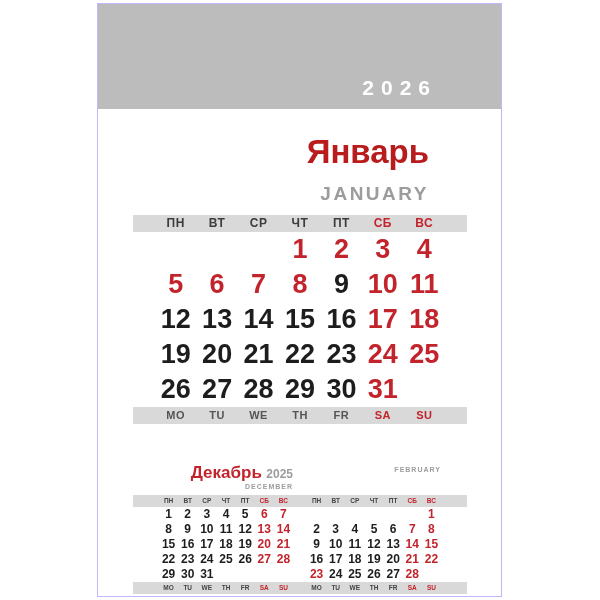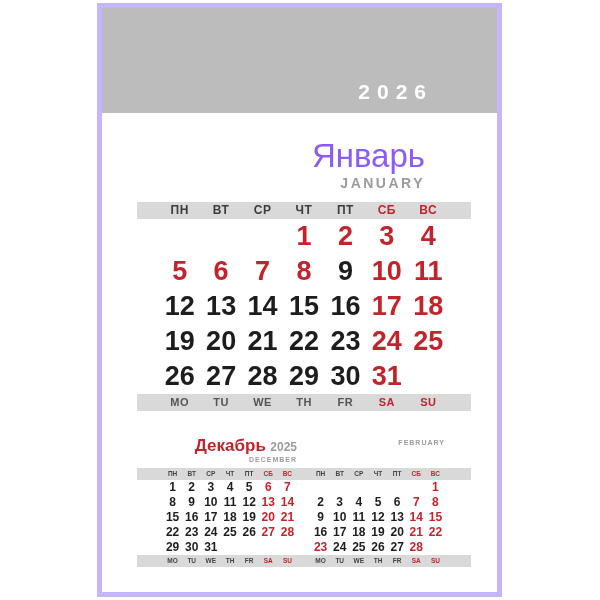--- a/index.html
+++ b/index.html
@@ -1,38 +1,38 @@
 <!DOCTYPE html>
 <html><head>
 <meta charset="utf-8">
 <style>
   html,body{margin:0;padding:0;width:600px;height:600px;background:#ffffff;
     font-family:"Liberation Sans", sans-serif;}
   .page{position:absolute;left:97px;top:3px;width:405px;height:594px;
-    background:#ffffff;border:5px solid #c4b5fd;box-sizing:border-box;overflow:hidden;}
+    background:#ffffff;border:1px solid #c4b5fd;box-sizing:border-box;overflow:hidden;}
   
   .band{height:105px;background:#bcbcbc;display:flex;align-items:flex-end;
     justify-content:flex-end;padding:0 64px 9px 0;box-sizing:border-box;}
   .year{color:#ffffff;font-weight:bold;font-size:21px;letter-spacing:7px;}
   
   .title-block{text-align:right;margin:26px 72px 0 0;line-height:1;}
-  .month-ru{color:#8b5cf6;font-weight:normal;font-size:33px;}
-  .month-en{color:#9c9c9c;font-weight:bold;font-size:14px;letter-spacing:2.5px;margin-top:4px;}
+  .month-ru{color:#b91c1c;font-weight:bold;font-size:33px;}
+  .month-en{color:#9c9c9c;font-weight:bold;font-size:19px;letter-spacing:2.5px;margin-top:16px;}
   
   .main-grid{margin:12px 0 0 35px;width:334px;}
   .bar{background:#d9d9d9;height:17px;line-height:17px;padding:0 22px;
     display:grid;grid-template-columns:repeat(7,1fr);text-align:center;box-sizing:border-box;}
   .bar span{font-weight:bold;font-size:12px;color:#3c3c3c;letter-spacing:.5px;}
   .bar.en span{font-size:11px;color:#555555;}
   .bar span.red{color:#c3242c;}
   .dates{padding:0 22px;display:grid;grid-template-columns:repeat(7,1fr);text-align:center;}
   .dates .day{height:35px;line-height:35px;font-weight:bold;font-size:27px;color:#1d1d1d;}
   .dates .day.red{color:#c3242c;}
   
-  .mini-section{margin:26px 0 0 35px;width:334px;}
+  .mini-section{margin:40px 0 0 35px;width:334px;}
   .mini-titles{display:flex;justify-content:space-between;padding:0 26px;box-sizing:border-box;}
   .mini-title{width:134px;text-align:right;line-height:1;}
   .mini-title-line{white-space:nowrap;}
   .mini-month-ru{color:#c3242c;font-weight:bold;font-size:17px;}
   .mini-year{color:#9c9c9c;font-weight:bold;font-size:12px;}
   .mini-month-en{color:#9c9c9c;font-weight:bold;font-size:7px;letter-spacing:1px;margin-top:2px;}
   .mini-grids{position:relative;margin-top:5px;height:99px;}
   .mini-bar{position:absolute;left:0;right:0;height:12px;background:#d9d9d9;}
   .mini-bar-top{top:0;}
   .mini-bar-bottom{bottom:0;}

